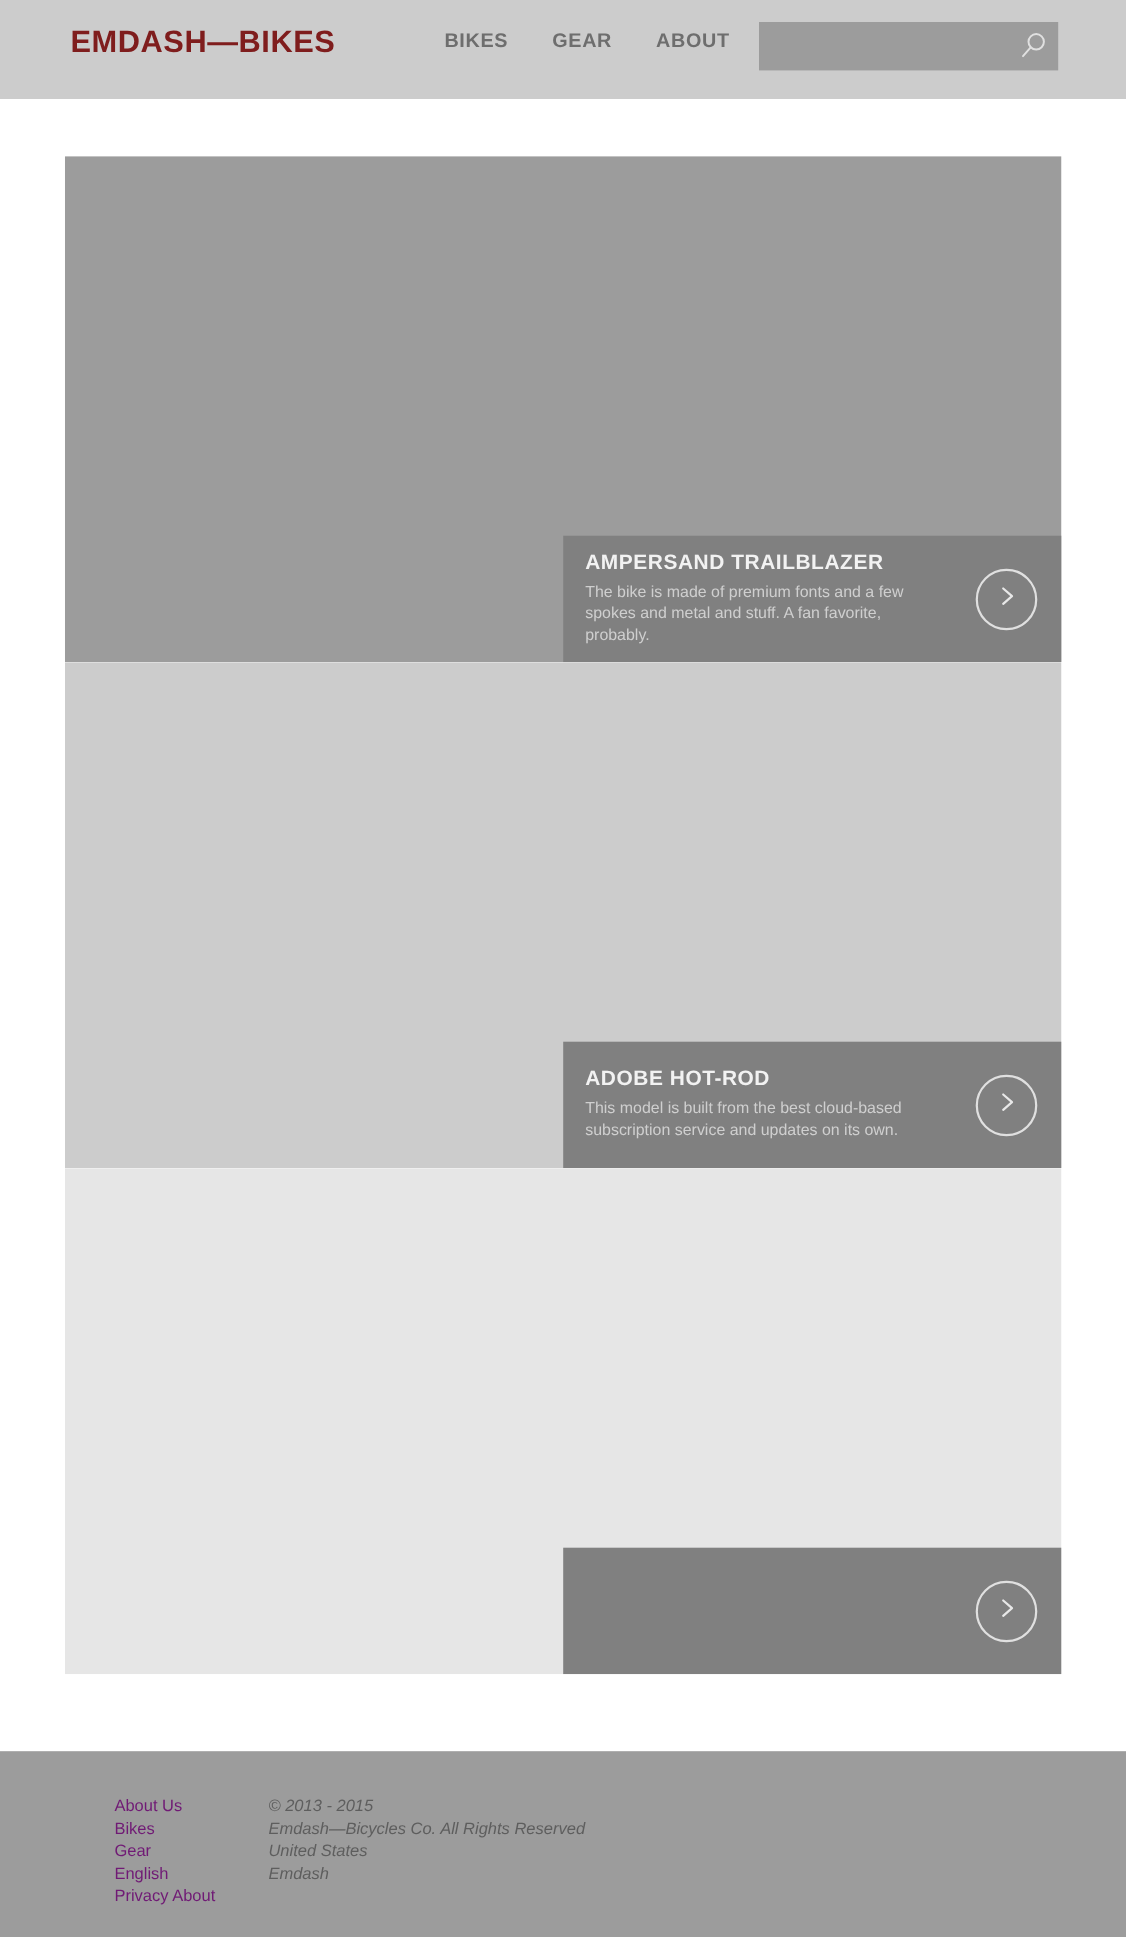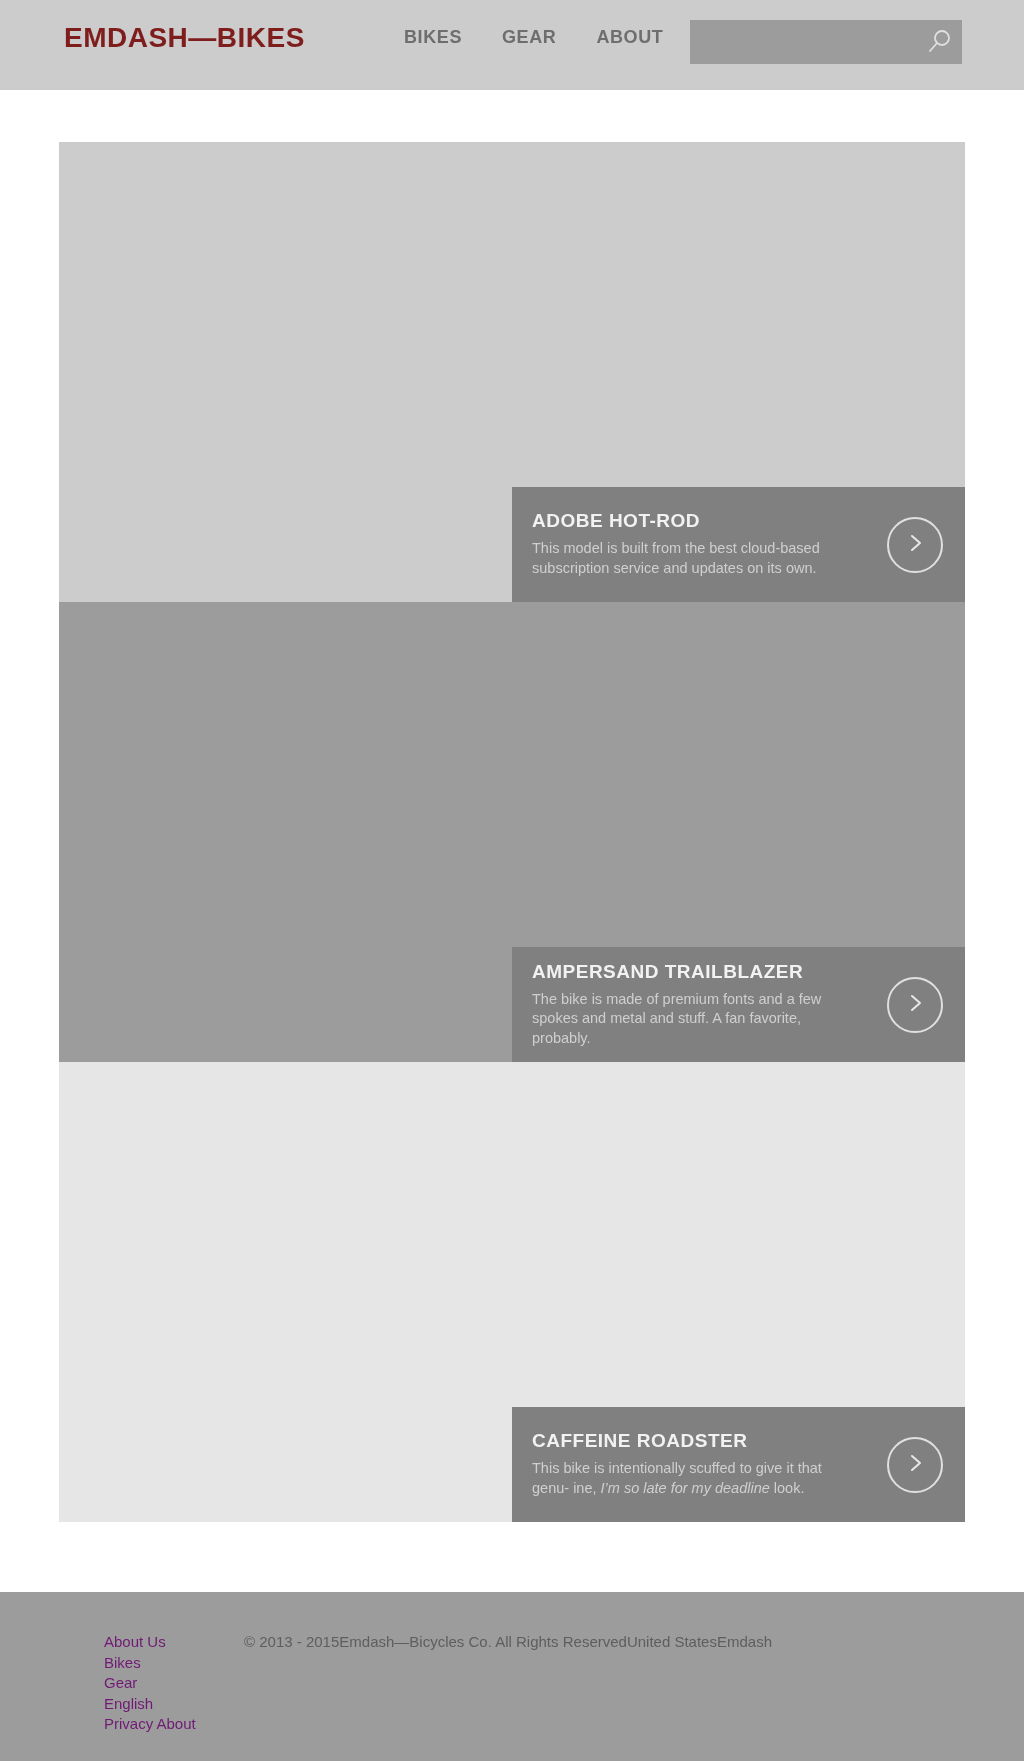--- a/index.html
+++ b/index.html
@@ -190,21 +190,22 @@
     font-size: 15px;
     line-height: 20.5px;
     color: #701a75;
     text-decoration: none;
     cursor: pointer;
     white-space: nowrap;
   }
 
   .footer-meta {
     display: flex;
-    flex-direction: row;
+    flex-direction: column;
+    font-style: italic;
   }
 
   .footer-meta-line {
     font-size: 15px;
     line-height: 20.5px;
     color: #5e5e5e;
     white-space: nowrap;
   }
 </style>
 </head>
@@ -229,80 +230,73 @@
           <circle cx="16" cy="9" r="7" fill="none" stroke="#e0e0e0" stroke-width="1.8"></circle>
           <line x1="11" y1="14" x2="4" y2="22" stroke="#e0e0e0" stroke-width="1.8" stroke-linecap="round"></line>
         </svg>
       </span>
     </div>
 
   </header>
 
   <main class="cards">
 
+    <article class="card card--1">
+      <div class="card-media"></div>
+      <div class="card-caption">
+        <div class="caption-text">
+          <div class="card-title">AMPERSAND TRAILBLAZER</div>
+          <div class="card-desc">
+            <span>The bike is made of premium fonts and a few spokes</span>
+            <span>and metal and stuff. A fan favorite, probably.</span>
+          </div>
+        </div>
+        <div class="card-arrow">
+          <span>
+            <svg viewBox="0 0 24 24" width="24" height="24" aria-hidden="true">
+              <polyline points="9,5 17,12 9,19" fill="none" stroke="#e8e8e8" stroke-width="2" stroke-linecap="round" stroke-linejoin="round"></polyline>
+            </svg>
+          </span>
+        </div>
+      </div>
+    </article>
+
     <article class="card card--2">
       <div class="card-media"></div>
       <div class="card-caption">
         <div class="caption-text">
           <div class="card-title">ADOBE HOT-ROD</div>
           <div class="card-desc">
             <span>This model is built from the best cloud-based</span>
             <span>subscription service and updates on its own.</span>
           </div>
         </div>
         <div class="card-arrow">
           <span>
             <svg viewBox="0 0 24 24" width="24" height="24" aria-hidden="true">
               <polyline points="9,5 17,12 9,19" fill="none" stroke="#e8e8e8" stroke-width="2" stroke-linecap="round" stroke-linejoin="round"></polyline>
             </svg>
           </span>
         </div>
       </div>
     </article>
 
-    <article class="card card--1">
+    <article class="card card--3">
       <div class="card-media"></div>
       <div class="card-caption">
-        <div class="caption-text">
-          <div class="card-title">AMPERSAND TRAILBLAZER</div>
-          <div class="card-desc">
-            <span>The bike is made of premium fonts and a few spokes</span>
-            <span>and metal and stuff. A fan favorite, probably.</span>
-          </div>
-        </div>
         <div class="card-arrow">
           <span>
             <svg viewBox="0 0 24 24" width="24" height="24" aria-hidden="true">
               <polyline points="9,5 17,12 9,19" fill="none" stroke="#e8e8e8" stroke-width="2" stroke-linecap="round" stroke-linejoin="round"></polyline>
             </svg>
           </span>
         </div>
       </div>
     </article>
 
-    <article class="card card--3">
-      <div class="card-media"></div>
-      <div class="card-caption">
-        <div class="caption-text">
-          <div class="card-title">CAFFEINE ROADSTER</div>
-          <div class="card-desc">
-            <span>This bike is intentionally scuffed to give it that genu-</span>
-            <span>ine, </span><em>I’m so late for my deadline</em><span> look.</span>
-          </div>
-        </div>
-        <div class="card-arrow">
-          <span>
-            <svg viewBox="0 0 24 24" width="24" height="24" aria-hidden="true">
-              <polyline points="9,5 17,12 9,19" fill="none" stroke="#e8e8e8" stroke-width="2" stroke-linecap="round" stroke-linejoin="round"></polyline>
-            </svg>
-          </span>
-        </div>
-      </div>
-    </article>
-
   </main>
 
   <footer class="site-footer">
     <div class="footer-inner">
 
       <div class="footer-links">
         <a class="footer-link">About Us</a>
         <a class="footer-link">Bikes</a>
         <a class="footer-link">Gear</a>
         <a class="footer-link">English</a>

